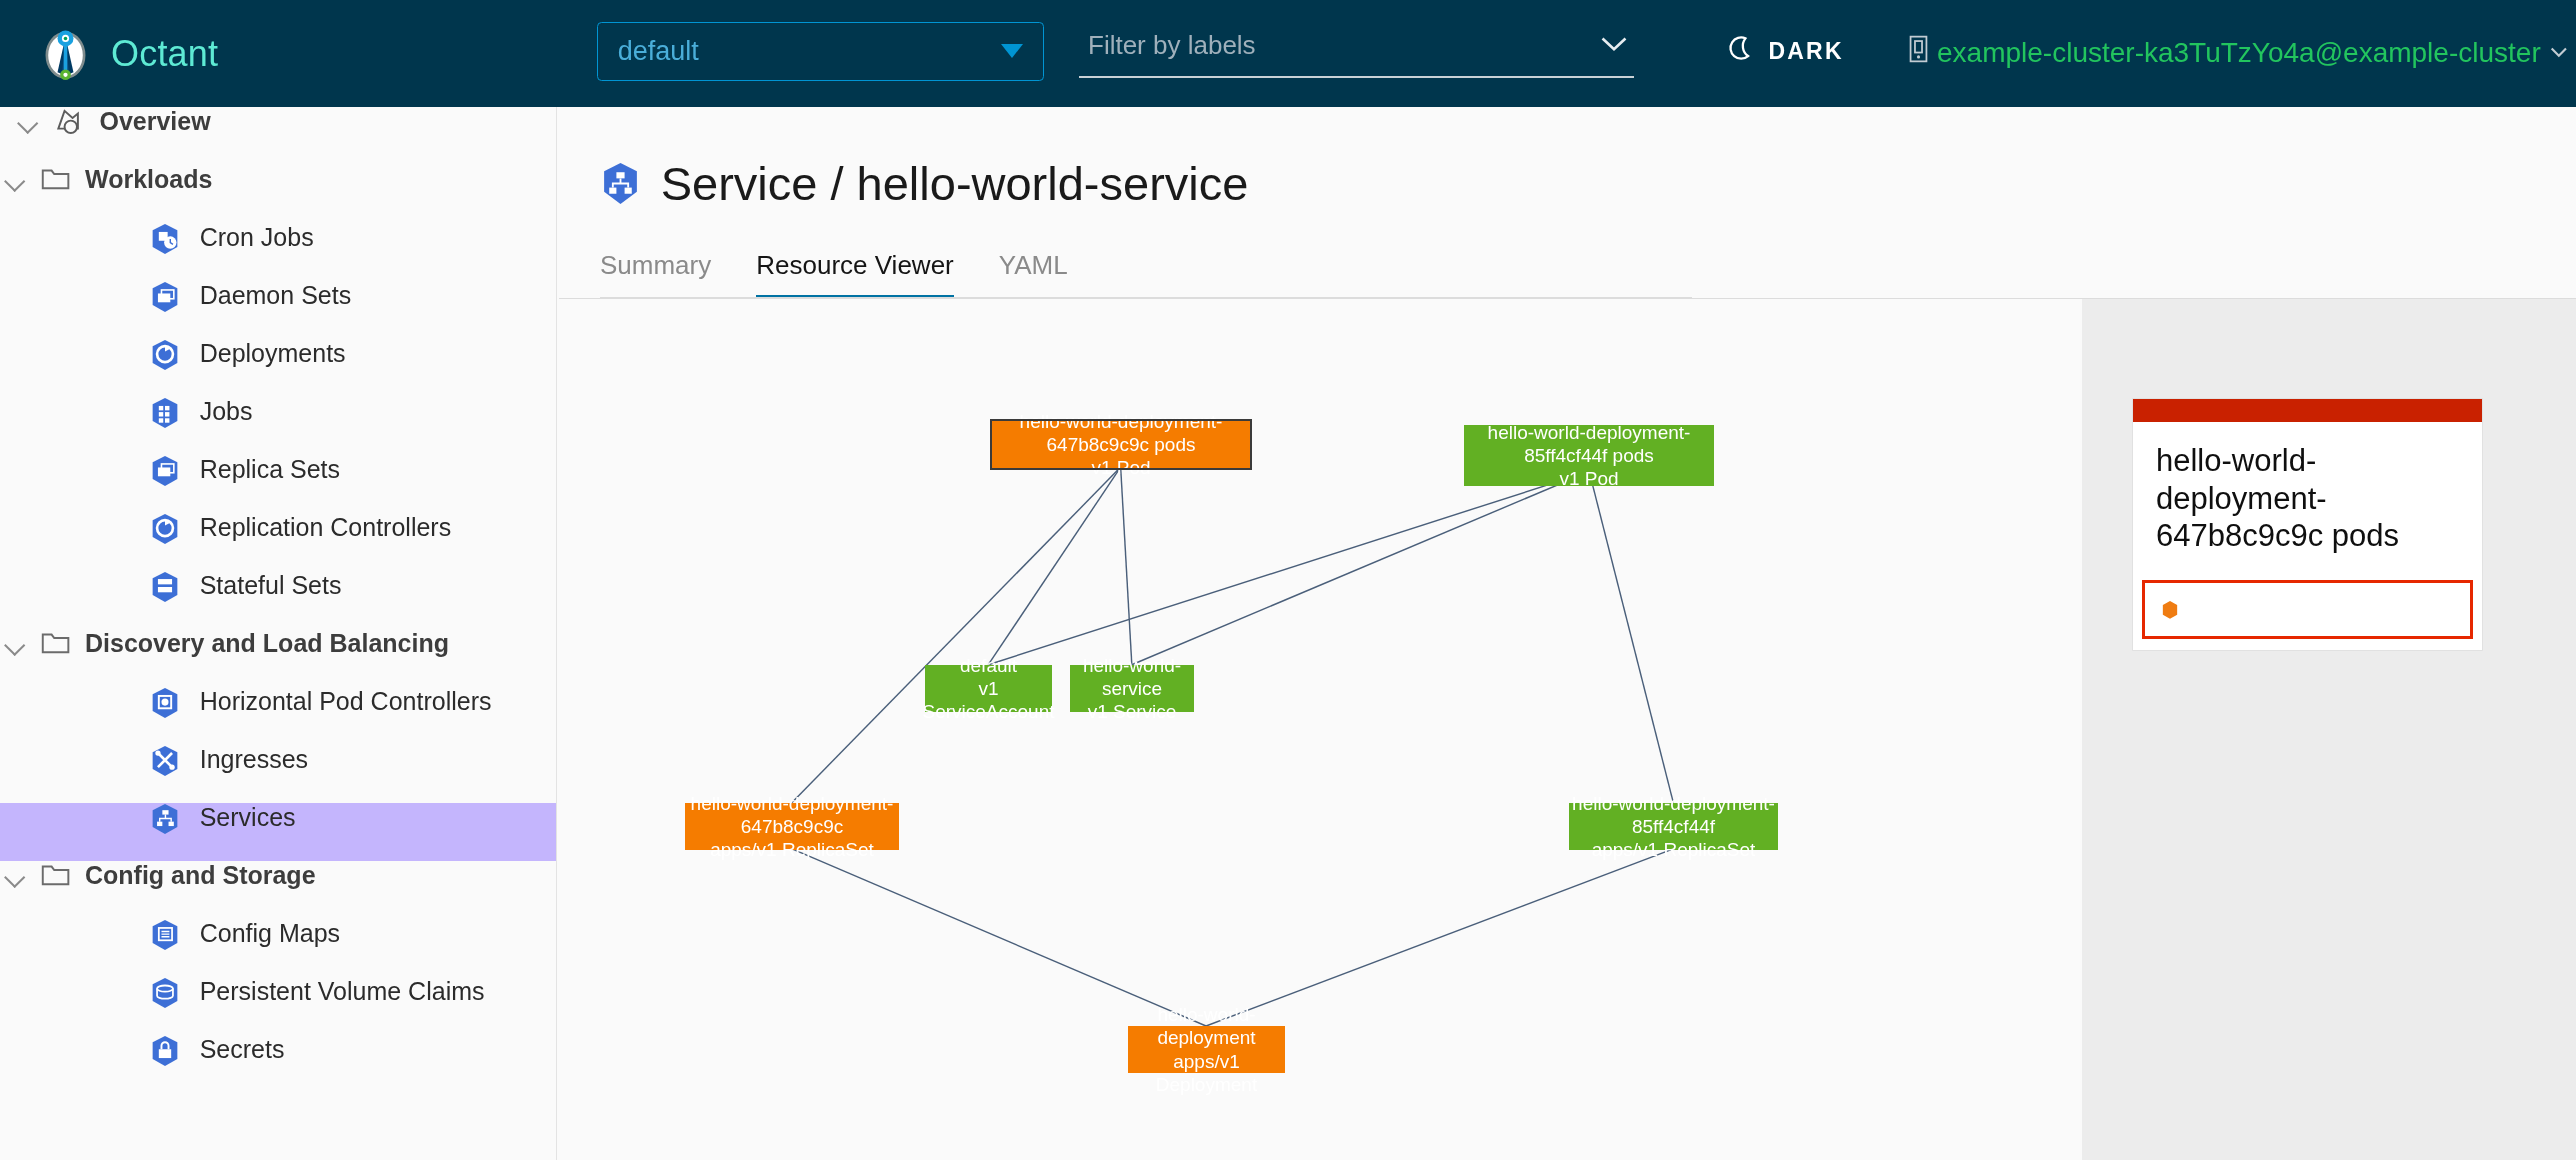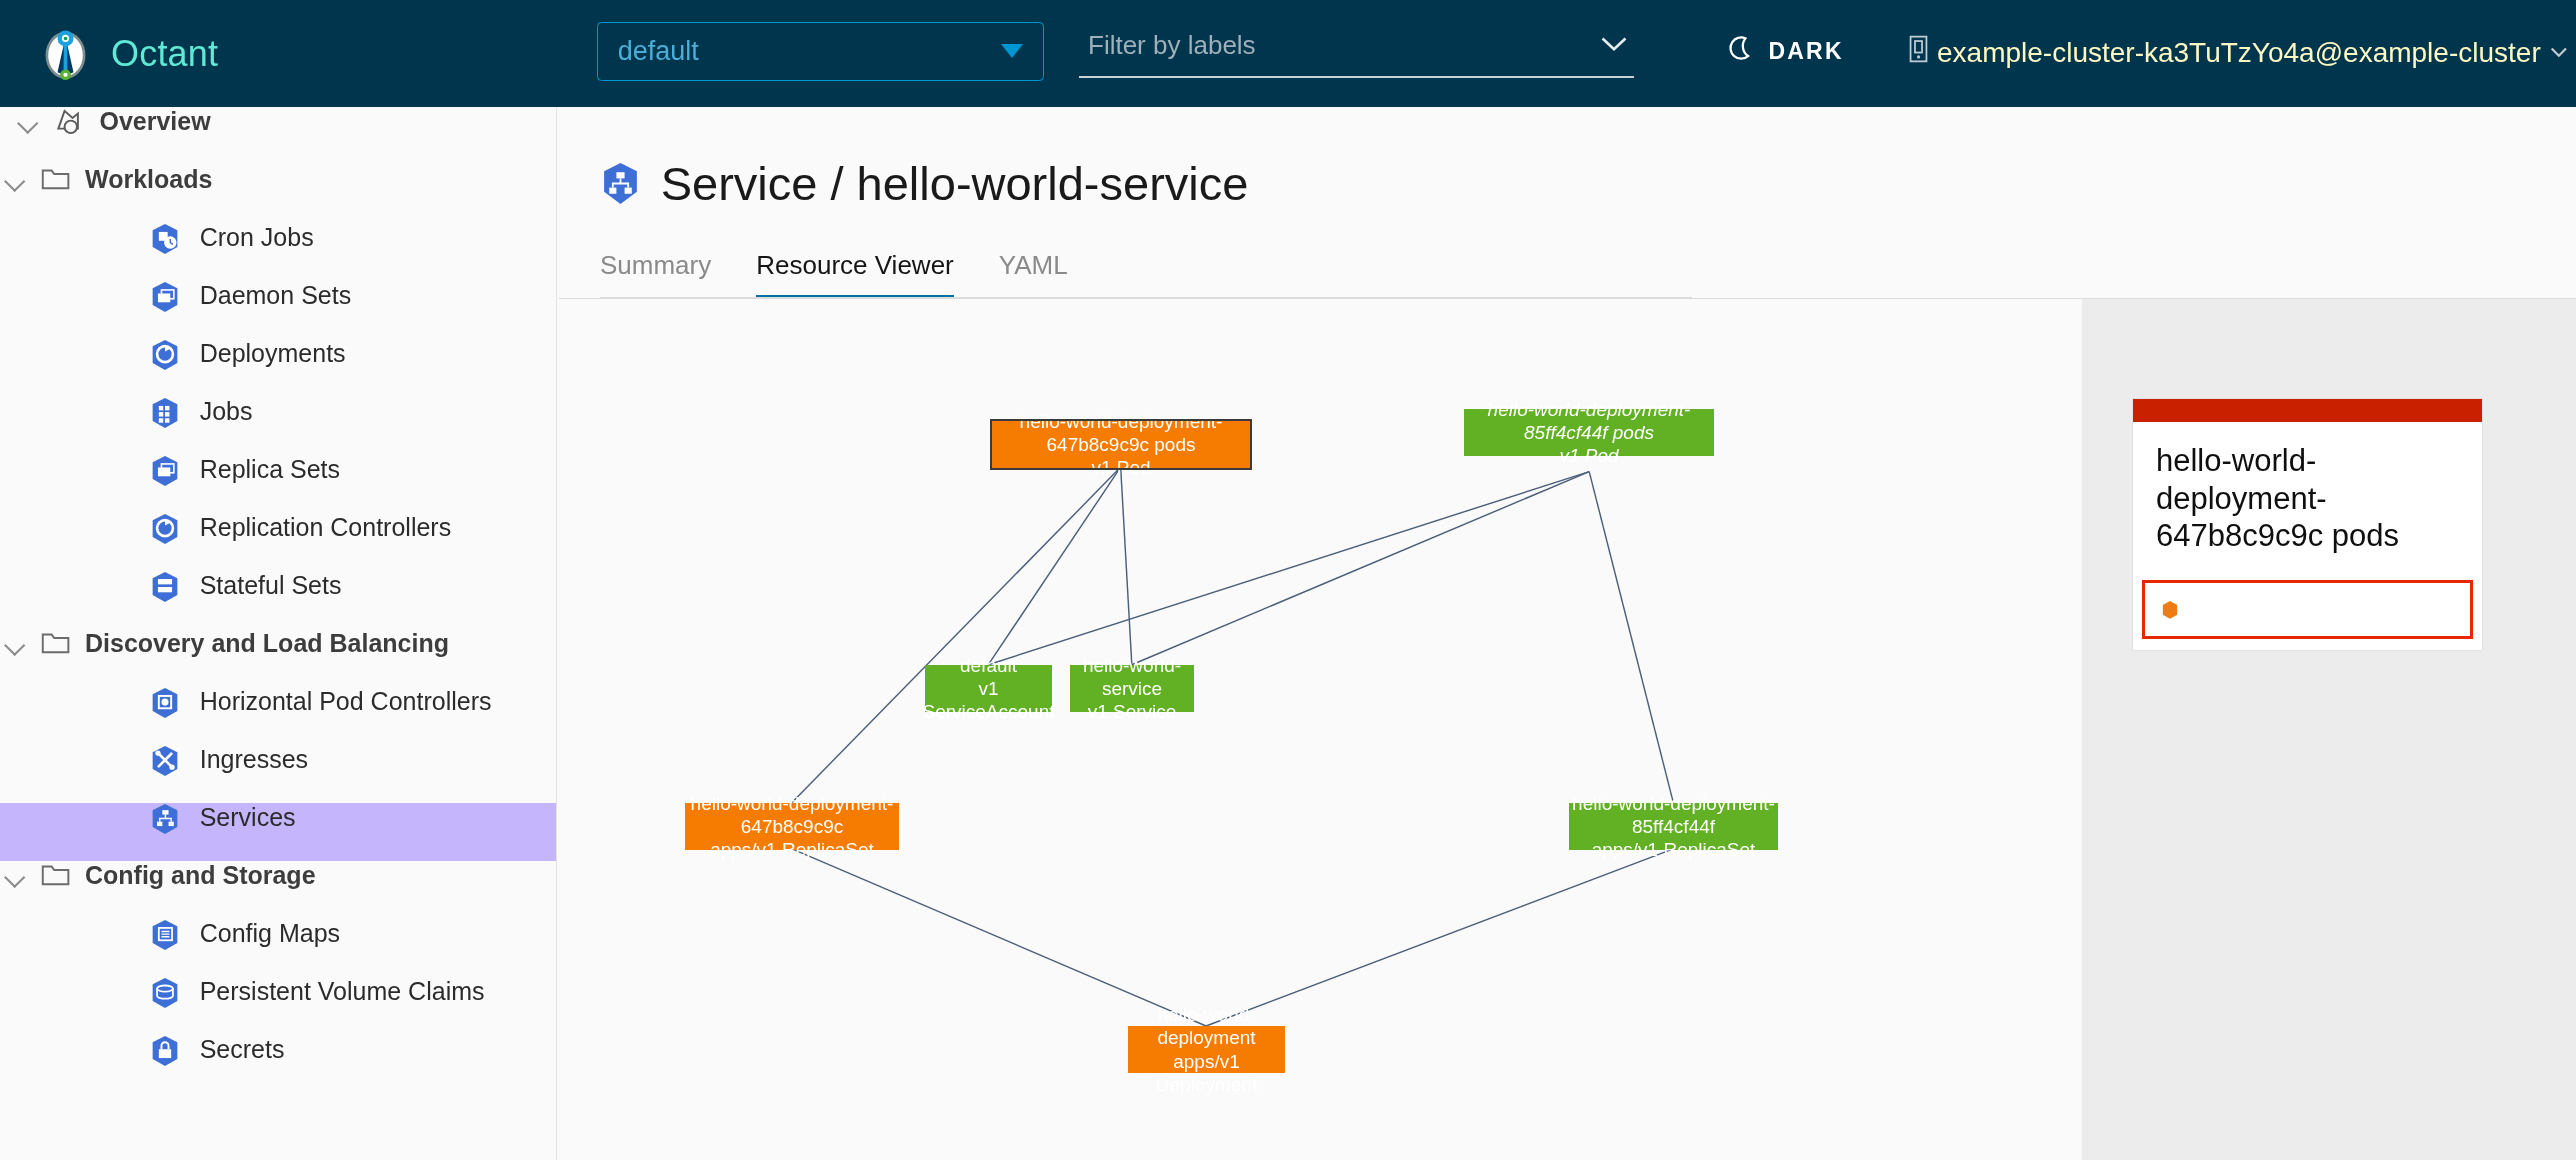--- a/index.html
+++ b/index.html
@@ -55,21 +55,21 @@
     color: #ffffff;
   }
   .dark-toggle .moon { font-size: 30px; line-height: 1; color:#ffffff; }
   .dark-toggle .txt {
     font-size: 23px; font-weight: bold; letter-spacing: 2.2px;
   }
 
   .cluster {
     position: absolute; left: 1905px; top: 34px;
     display: flex; align-items: center; gap: 5px;
-    color: #fef9c3; font-size: 28px; text-align: right;
+    color: #22c55e; font-size: 28px; text-align: right;
   }
   .cluster .chev { font-size: 19.7px; color: #c2ccd3; margin-left: 3.6px;}
 
   
   .sidebar {
     position: absolute; top: 107px; left: 0;
     width: 557px; height: 1053px;
     background: #fafafa;
     border-right: 1.8px solid #e3e3e3;
     overflow: hidden;
@@ -427,21 +427,21 @@
           <line x1="1152" y1="193" x2="640.5" y2="409" stroke="#4a5f7a" stroke-width="1.6"></line>
           <line x1="1152" y1="193" x2="1246" y2="563" stroke="#4a5f7a" stroke-width="1.6"></line>
           <line x1="260.5" y1="615" x2="723.5" y2="813" stroke="#4a5f7a" stroke-width="1.6"></line>
           <line x1="1246" y1="615" x2="723.5" y2="813" stroke="#4a5f7a" stroke-width="1.6"></line>
         </svg>
       <div id="node-layer">
           <div class="node orange selected" style="left: 433px; top: 122px; width: 258px; height: 47px;">
             <div>hello-world-deployment-647b8c9c9c pods</div>
             <div class="ln2">v1 Pod</div>
           </div>
-          <div class="node green" style="left: 905px; top: 110px; width: 250px; height: 47px; font-style: italic;">
+          <div class="node green" style="left: 905px; top: 126px; width: 250px; height: 61px;">
             <div>hello-world-deployment-85ff4cf44f pods</div>
             <div class="ln2">v1 Pod</div>
           </div>
           <div class="node green" style="left: 366px; top: 366px; width: 127px; height: 47px;">
             <div>default</div>
             <div class="ln2">v1 ServiceAccount</div>
           </div>
           <div class="node green" style="left: 511px; top: 366px; width: 124px; height: 47px;">
             <div>hello-world-service</div>
             <div class="ln2">v1 Service</div>

